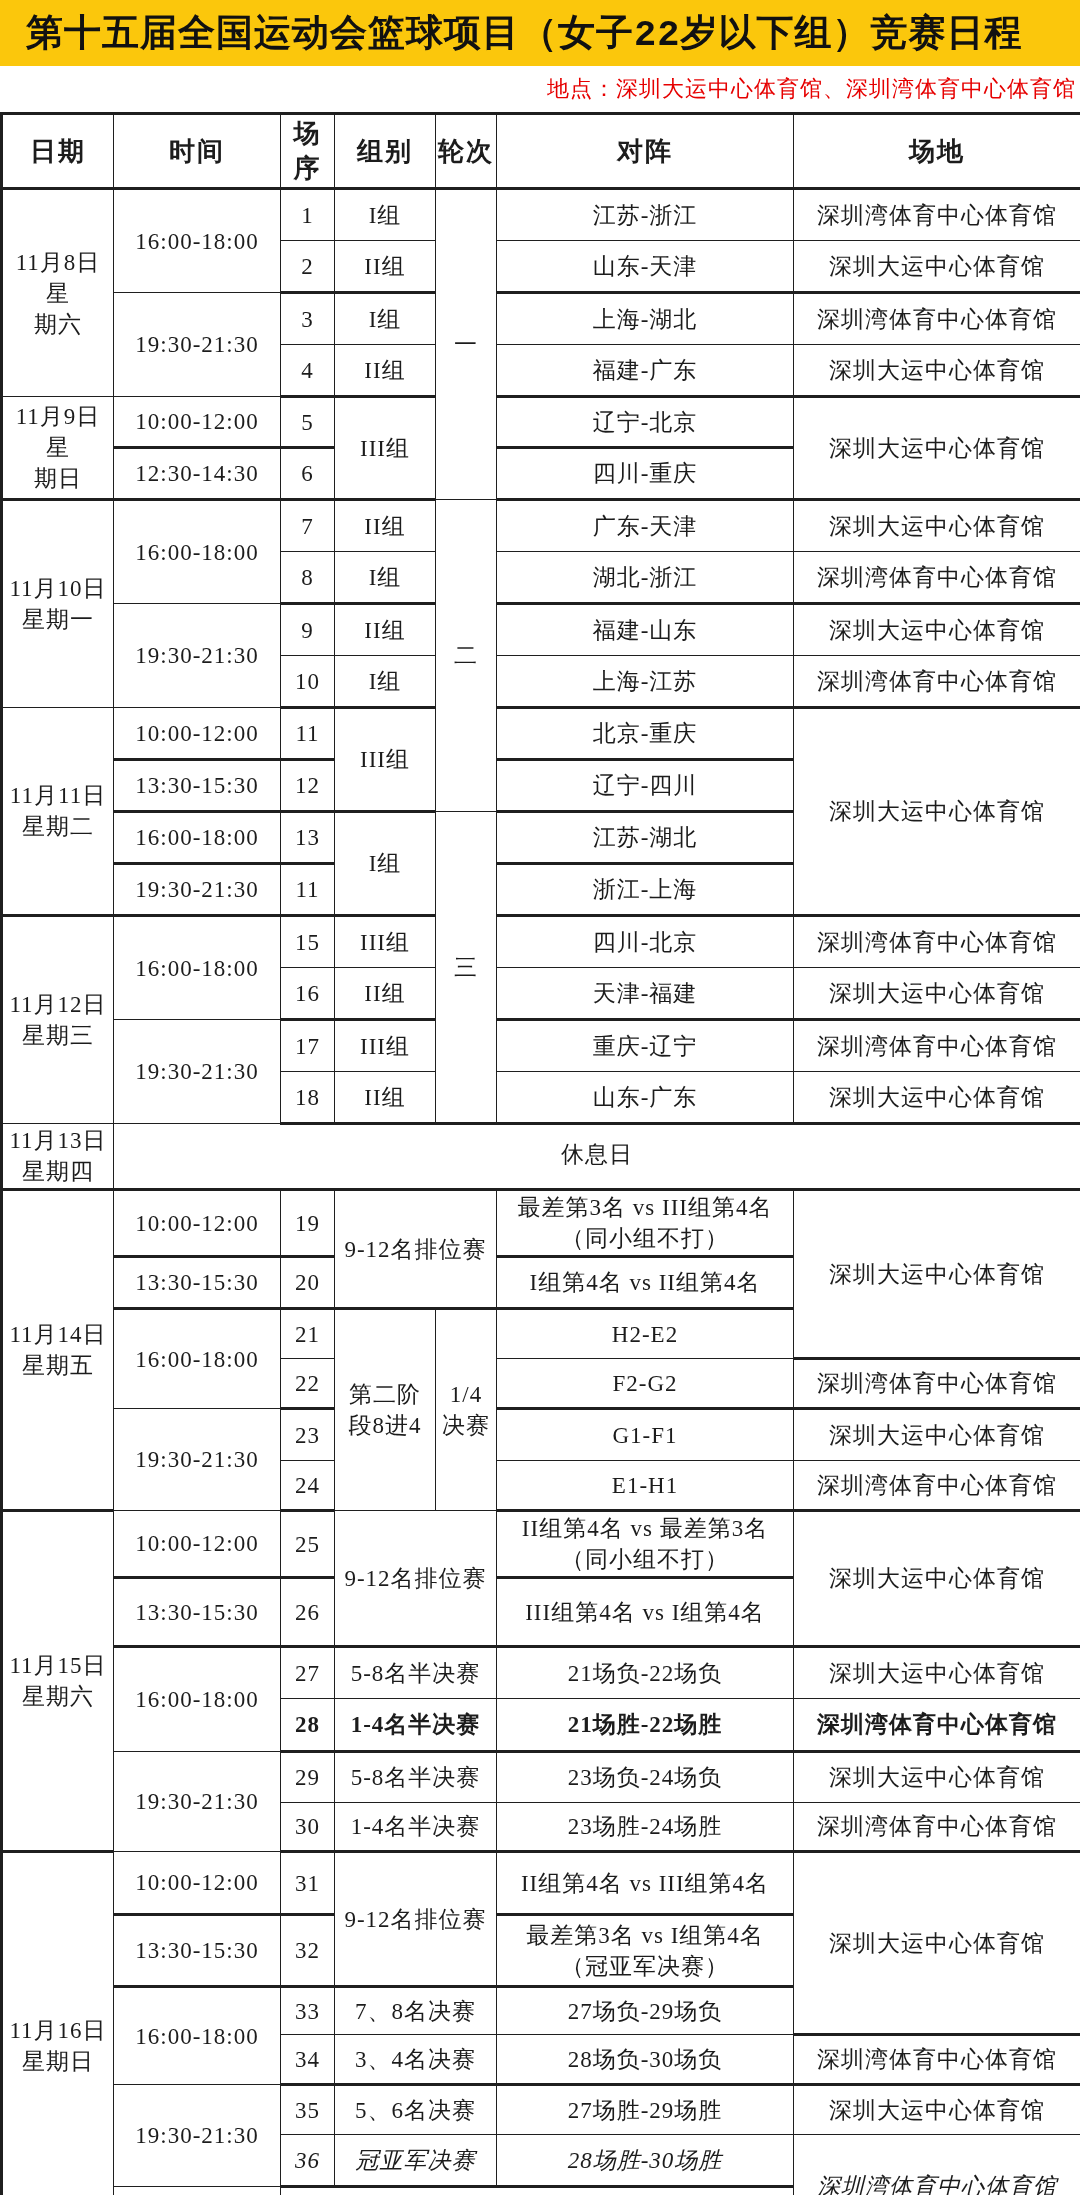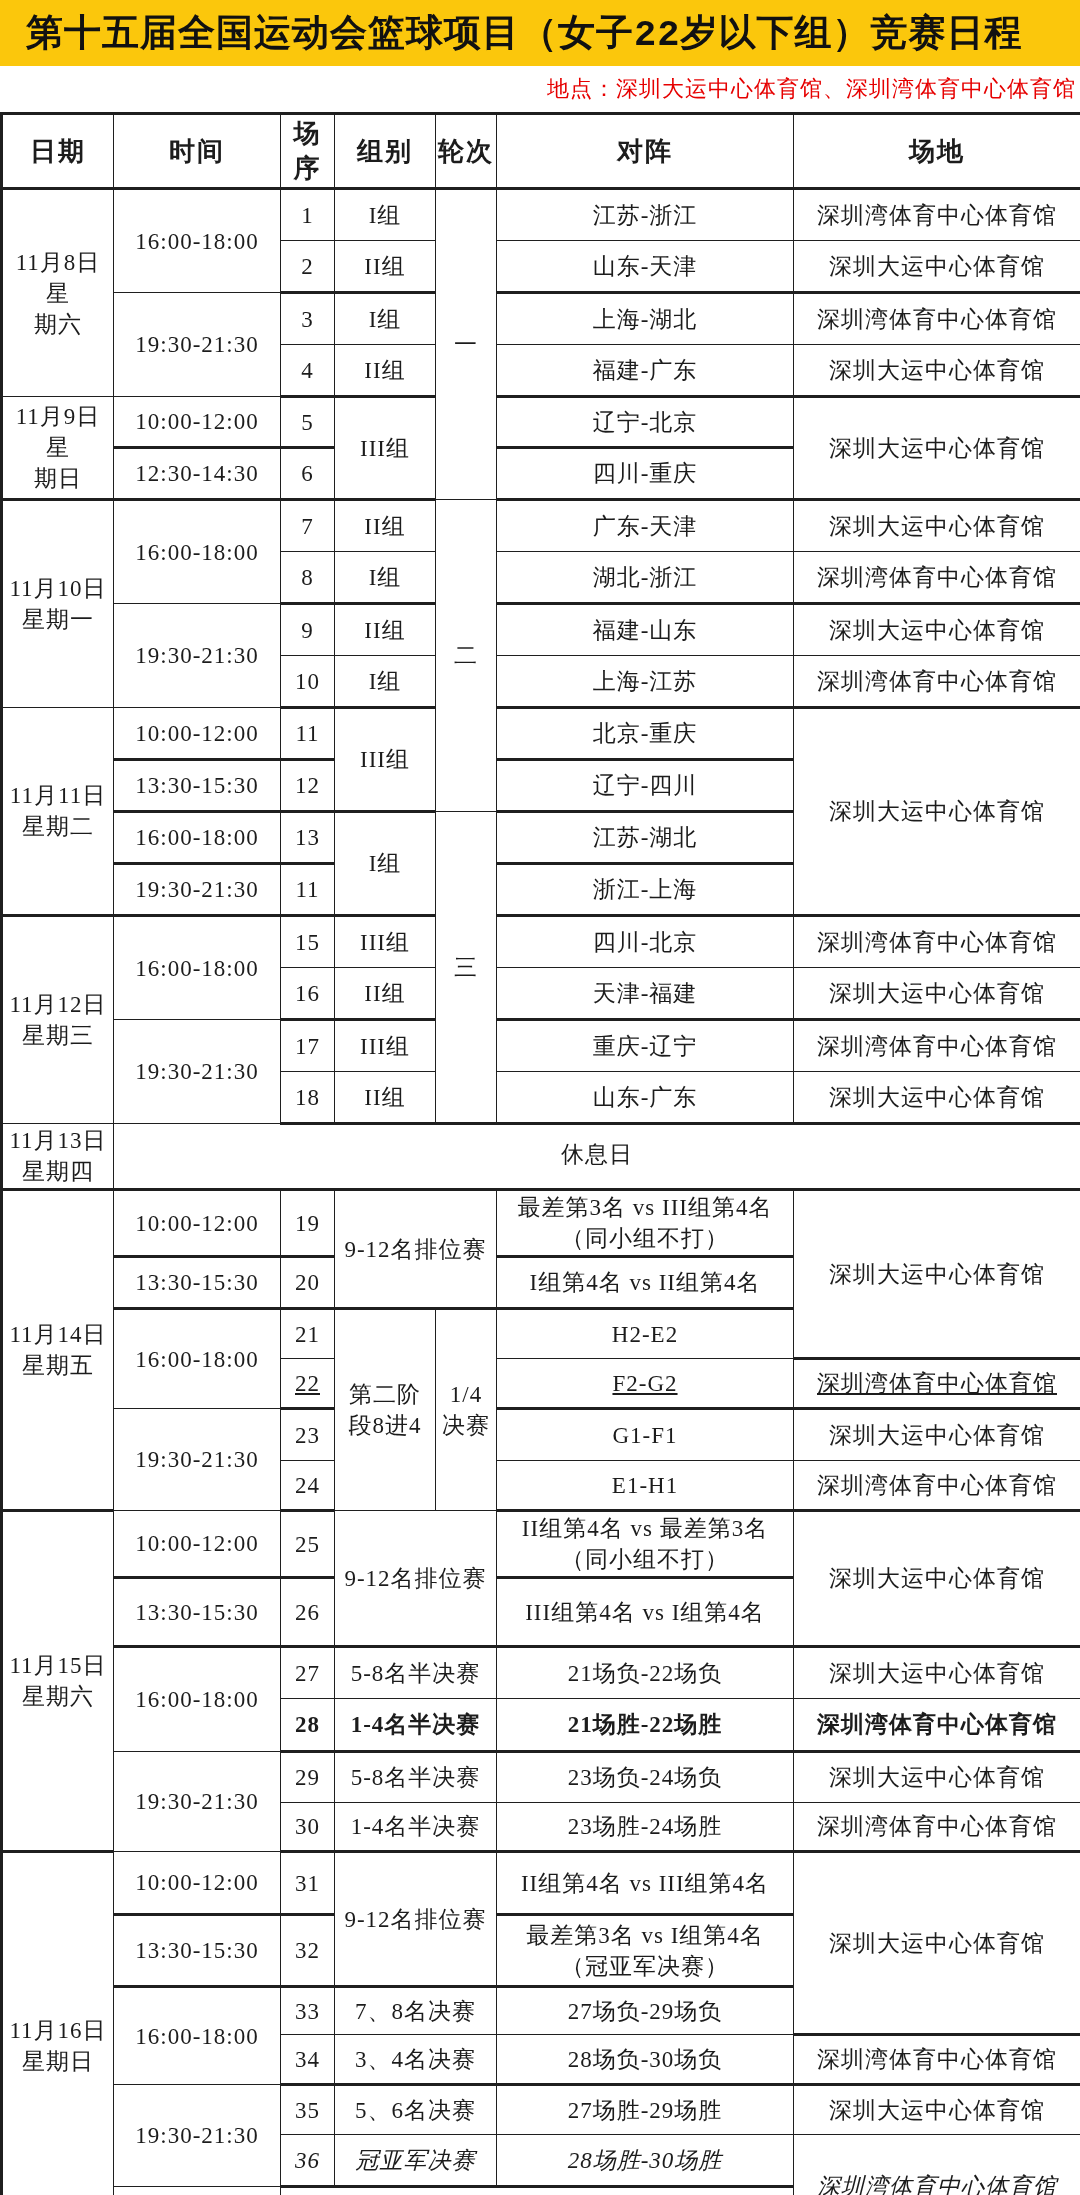--- a/index.html
+++ b/index.html
@@ -228,21 +228,21 @@
         </tr>
         <tr style="height: 50px;">
           <td rowspan="2" class="c-time">16:00-18:00</td>
           <td class="c-no">21</td>
           <td rowspan="4" class="c-phase">第二阶
 段8进4</td>
           <td rowspan="4" class="c-phase">1/4
 决赛</td>
           <td class="c-match">H2-E2</td>
         </tr>
-        <tr class="hb" style="height: 50px; text-decoration: underline;">
+        <tr class="hb" style="height: 50px;">
           <td class="c-no">22</td>
           <td class="c-match">F2-G2</td>
           <td class="c-venue">深圳湾体育中心体育馆</td>
         </tr>
         <tr style="height: 52px;">
           <td rowspan="2" class="c-time">19:30-21:30</td>
           <td class="c-no">23</td>
           <td class="c-match">G1-F1</td>
           <td class="c-venue">深圳大运中心体育馆</td>
         </tr>

